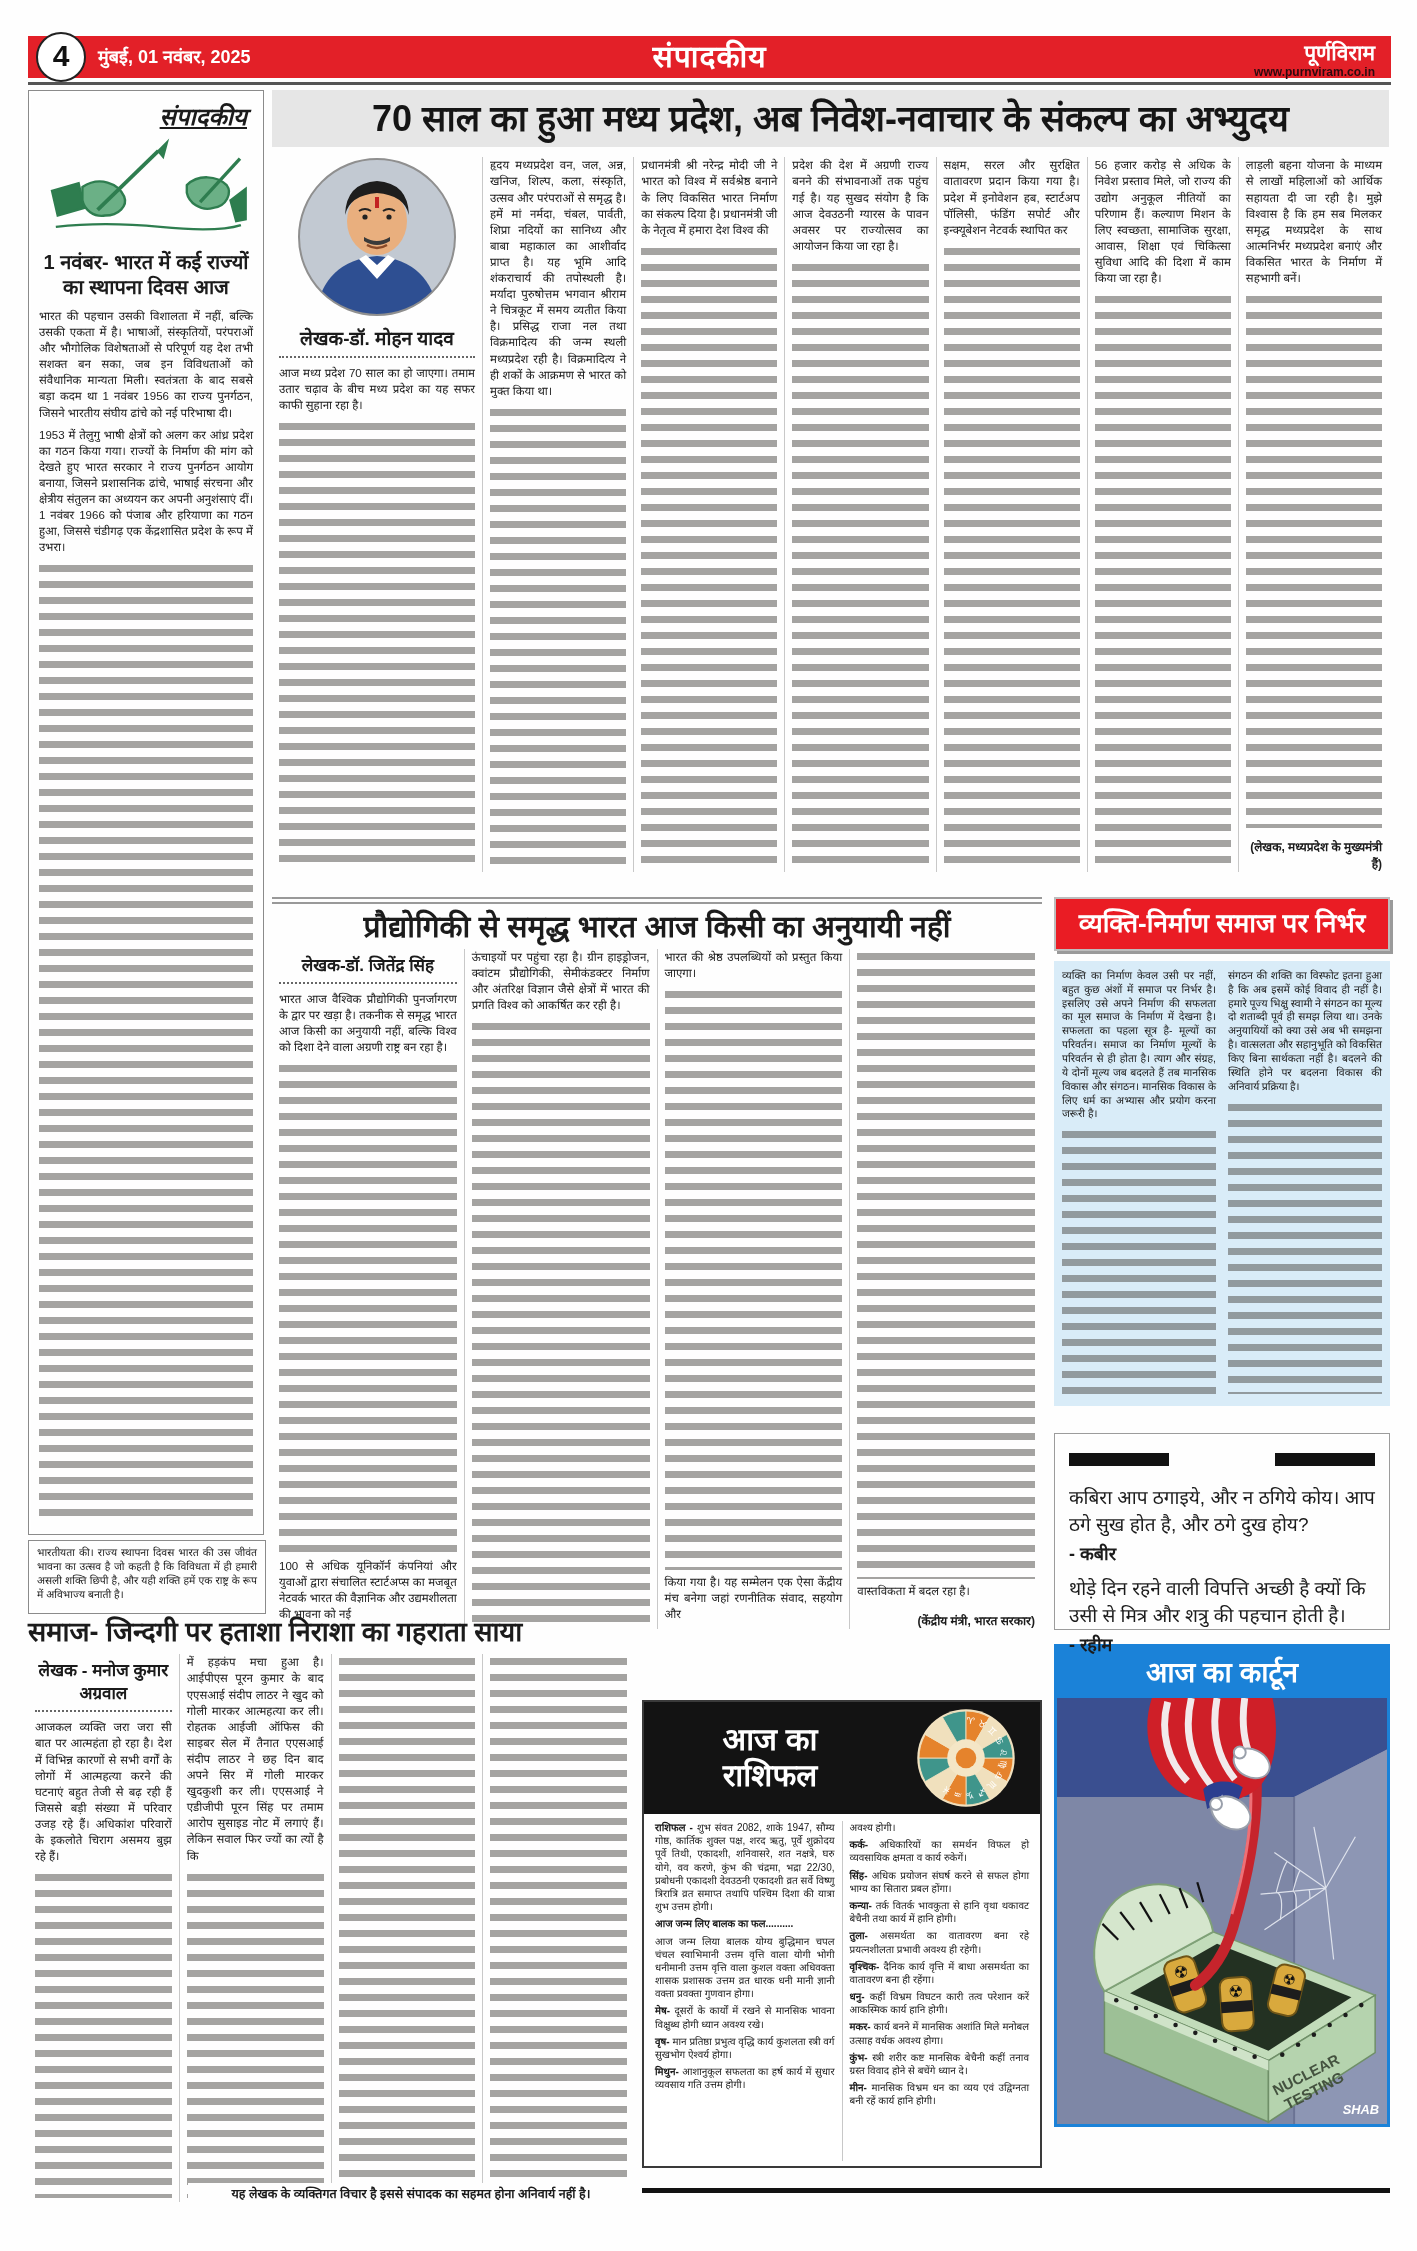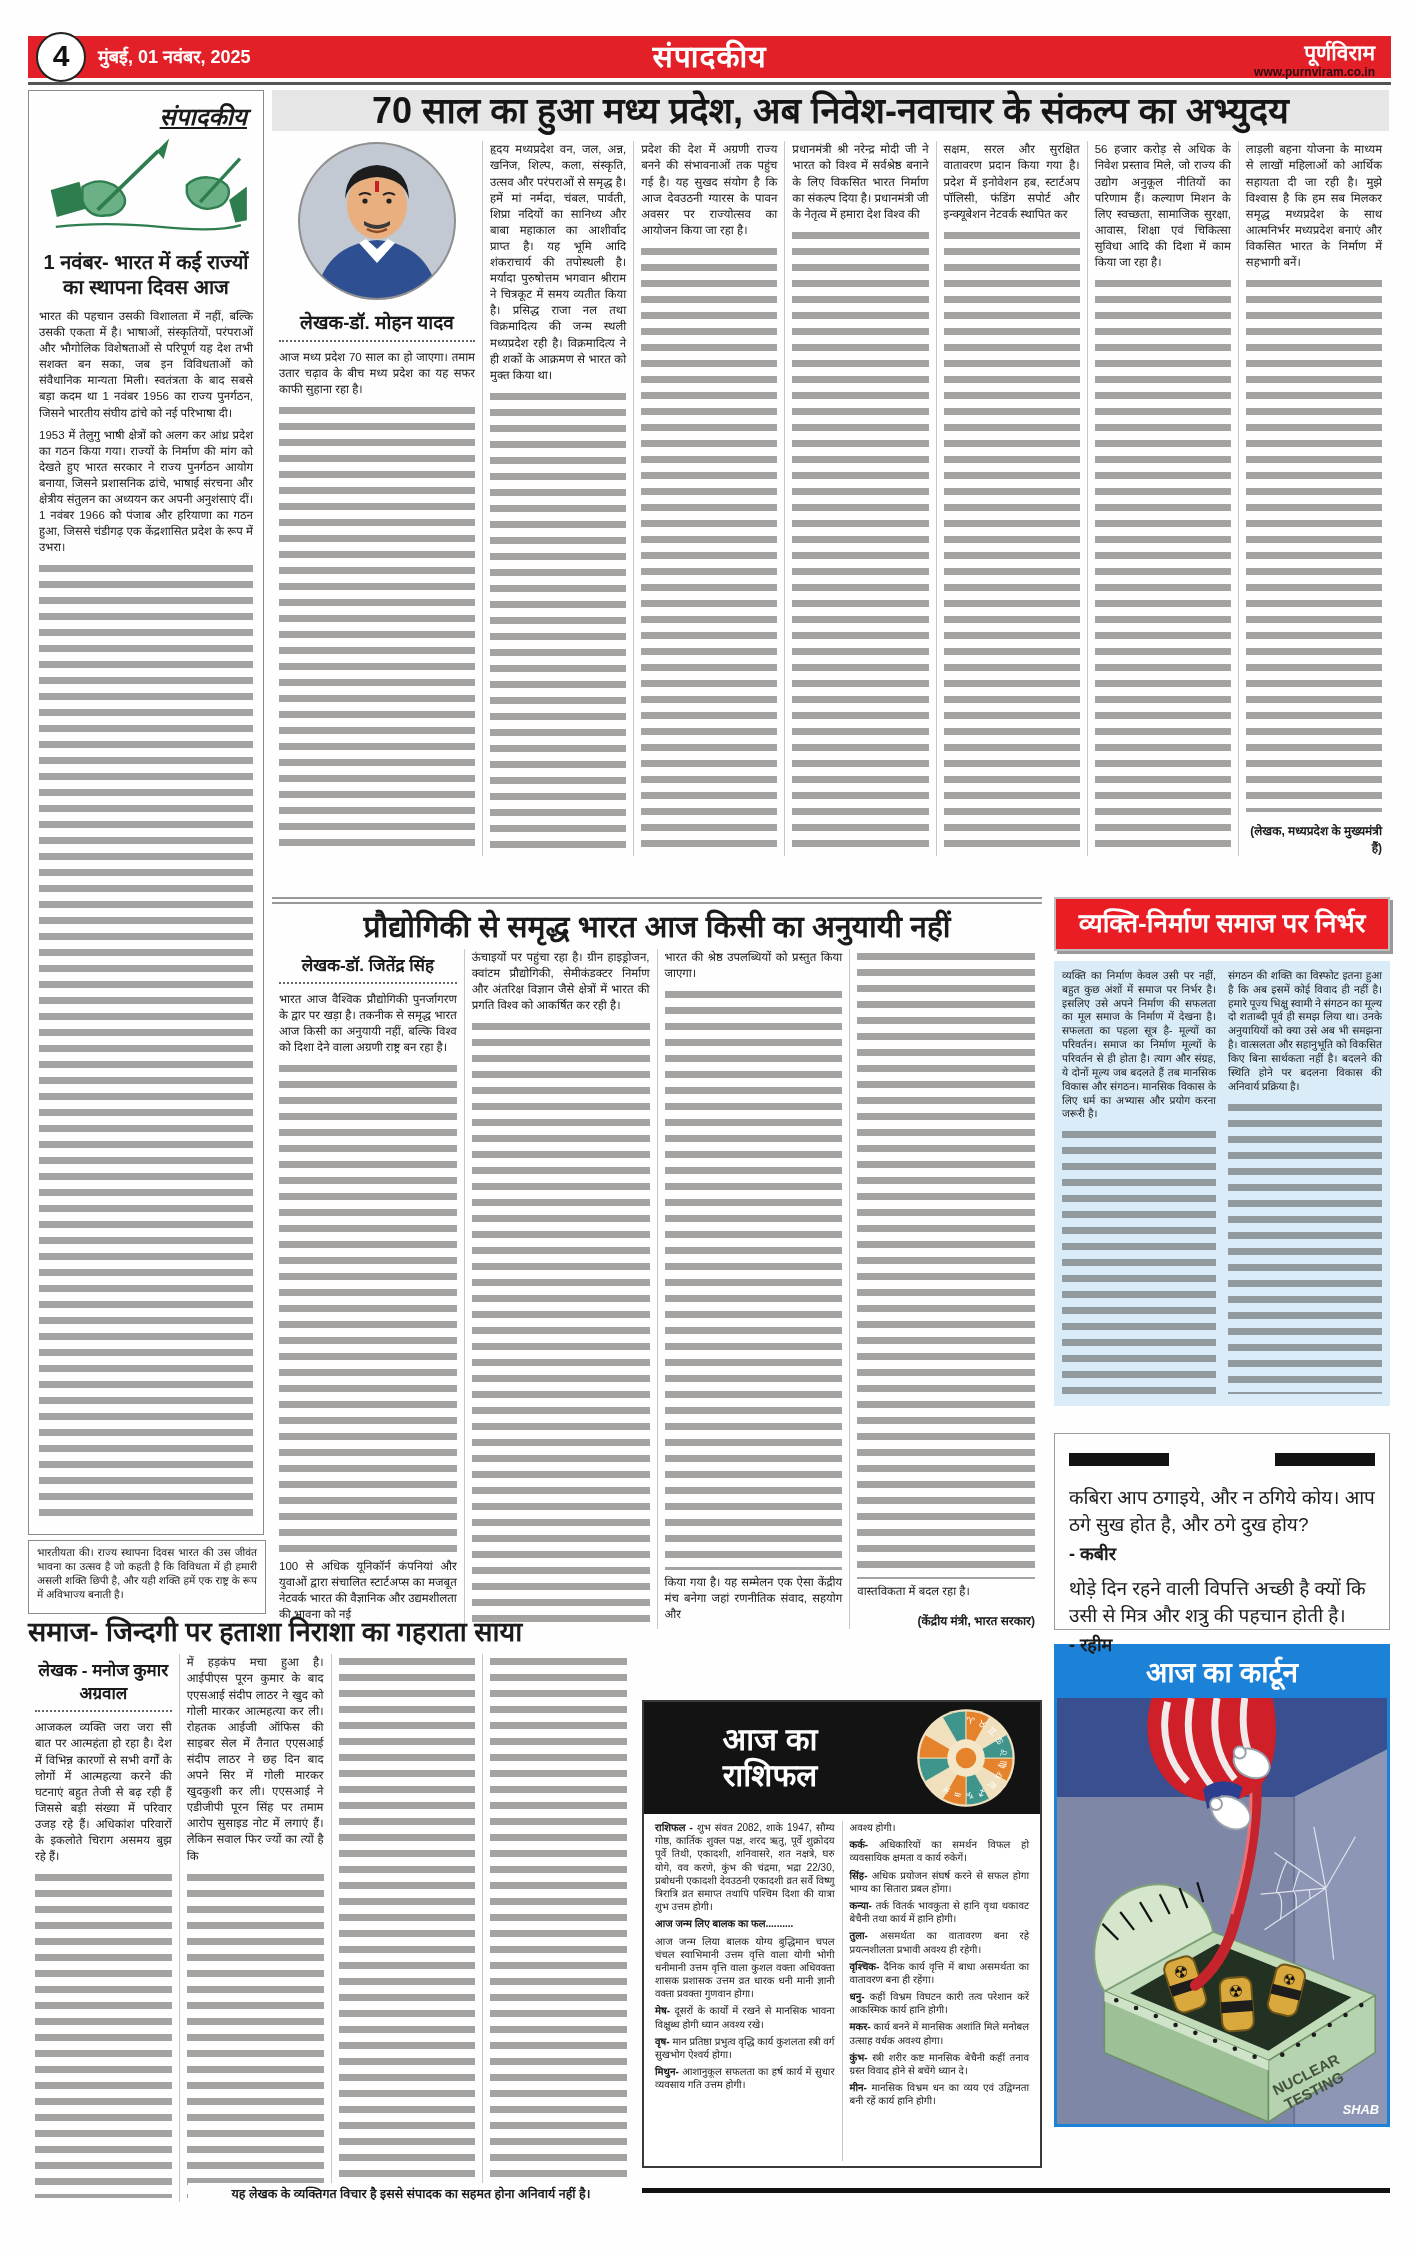--- a/index.html
+++ b/index.html
@@ -28,21 +28,21 @@
   .credit{font-weight:bold;font-size:12px;text-align:right;margin-top:6px;}
   .b{font-weight:bold;}
   
   #editorial{position:absolute;left:28px;top:90px;width:236px;height:1445px;border:1px solid #8b8b8b;
              box-shadow:0 0 0 2px #fff inset;padding:8px 10px;box-sizing:border-box;display:flex;flex-direction:column;}
   #editorial .label{font-weight:bold;font-size:24px;text-align:right;padding-right:6px;
                     text-decoration:underline;font-style:italic;}
   #editorial h2{font-size:20px;line-height:1.25;text-align:center;margin:6px 0 8px;}
   
   #main-article{position:absolute;left:272px;top:90px;width:1117px;height:801px;}
-  #main-article .band{background:#e6e6e6;padding:0 6px;text-align:center;}
+  #main-article .band{background:#e6e6e6;padding:8px 6px;text-align:center;}
   #main-article .band h1{margin:0;font-size:36px;line-height:1.15;color:#151515;}
   #main-article .cols{height:715px;margin-top:10px;}
   .author-col{flex:0 0 196px;}
   .avatar-wrap{text-align:center;}
   .author-name{font-weight:bold;font-size:19px;text-align:center;line-height:1.25;margin:6px 0 2px;}
   
   #mid-article{position:absolute;left:272px;top:897px;width:770px;height:752px;}
   #mid-article .sep{height:7px;background:repeating-linear-gradient(to bottom,#999 0,#999 2px,transparent 2px,transparent 5px);}
   #mid-article h1{margin:6px 0 4px;font-size:30px;text-align:center;line-height:1.15;}
   #mid-article .cols{height:680px;}
@@ -152,25 +152,25 @@
         <div class="author-name">लेखक-डॉ. मोहन यादव</div>
         <div class="dotrule"></div>
         <p class="justify">आज मध्य प्रदेश 70 साल का हो जाएगा। तमाम उतार चढ़ाव के बीच मध्य प्रदेश का यह सफर काफी सुहाना रहा है।</p>
         <div class="fill"></div>
       </div>
       <div class="col">
         <p class="justify">हृदय मध्यप्रदेश वन, जल, अन्न, खनिज, शिल्प, कला, संस्कृति, उत्सव और परंपराओं से समृद्ध है। हमें मां नर्मदा, चंबल, पार्वती, शिप्रा नदियों का सानिध्य और बाबा महाकाल का आशीर्वाद प्राप्त है। यह भूमि आदि शंकराचार्य की तपोस्थली है। मर्यादा पुरुषोत्तम भगवान श्रीराम ने चित्रकूट में समय व्यतीत किया है। प्रसिद्ध राजा नल तथा विक्रमादित्य की जन्म स्थली मध्यप्रदेश रही है। विक्रमादित्य ने ही शकों के आक्रमण से भारत को मुक्त किया था।</p>
         <div class="fill"></div>
       </div>
       <div class="col">
+        <p class="justify">प्रधानमंत्री श्री नरेन्द्र मोदी जी ने भारत को विश्व में सर्वश्रेष्ठ बनाने के लिए विकसित भारत निर्माण का संकल्प दिया है। प्रधानमंत्री जी के नेतृत्व में हमारा देश विश्व की</p>
+        <div class="fill"></div>
+      </div>
+      <div class="col">
         <p class="justify">प्रदेश की देश में अग्रणी राज्य बनने की संभावनाओं तक पहुंच गई है। यह सुखद संयोग है कि आज देवउठनी ग्यारस के पावन अवसर पर राज्योत्सव का आयोजन किया जा रहा है।</p>
-        <div class="fill"></div>
-      </div>
-      <div class="col">
-        <p class="justify">प्रधानमंत्री श्री नरेन्द्र मोदी जी ने भारत को विश्व में सर्वश्रेष्ठ बनाने के लिए विकसित भारत निर्माण का संकल्प दिया है। प्रधानमंत्री जी के नेतृत्व में हमारा देश विश्व की</p>
         <div class="fill"></div>
       </div>
       <div class="col">
         <p class="justify">सक्षम, सरल और सुरक्षित वातावरण प्रदान किया गया है। प्रदेश में इनोवेशन हब, स्टार्टअप पॉलिसी, फंडिंग सपोर्ट और इन्क्यूबेशन नेटवर्क स्थापित कर</p>
         <div class="fill"></div>
       </div>
       <div class="col">
         <p class="justify">56 हजार करोड़ से अधिक के निवेश प्रस्ताव मिले, जो राज्य की उद्योग अनुकूल नीतियों का परिणाम हैं। कल्याण मिशन के लिए स्वच्छता, सामाजिक सुरक्षा, आवास, शिक्षा एवं चिकित्सा सुविधा आदि की दिशा में काम किया जा रहा है।</p>
         <div class="fill"></div>
       </div>

